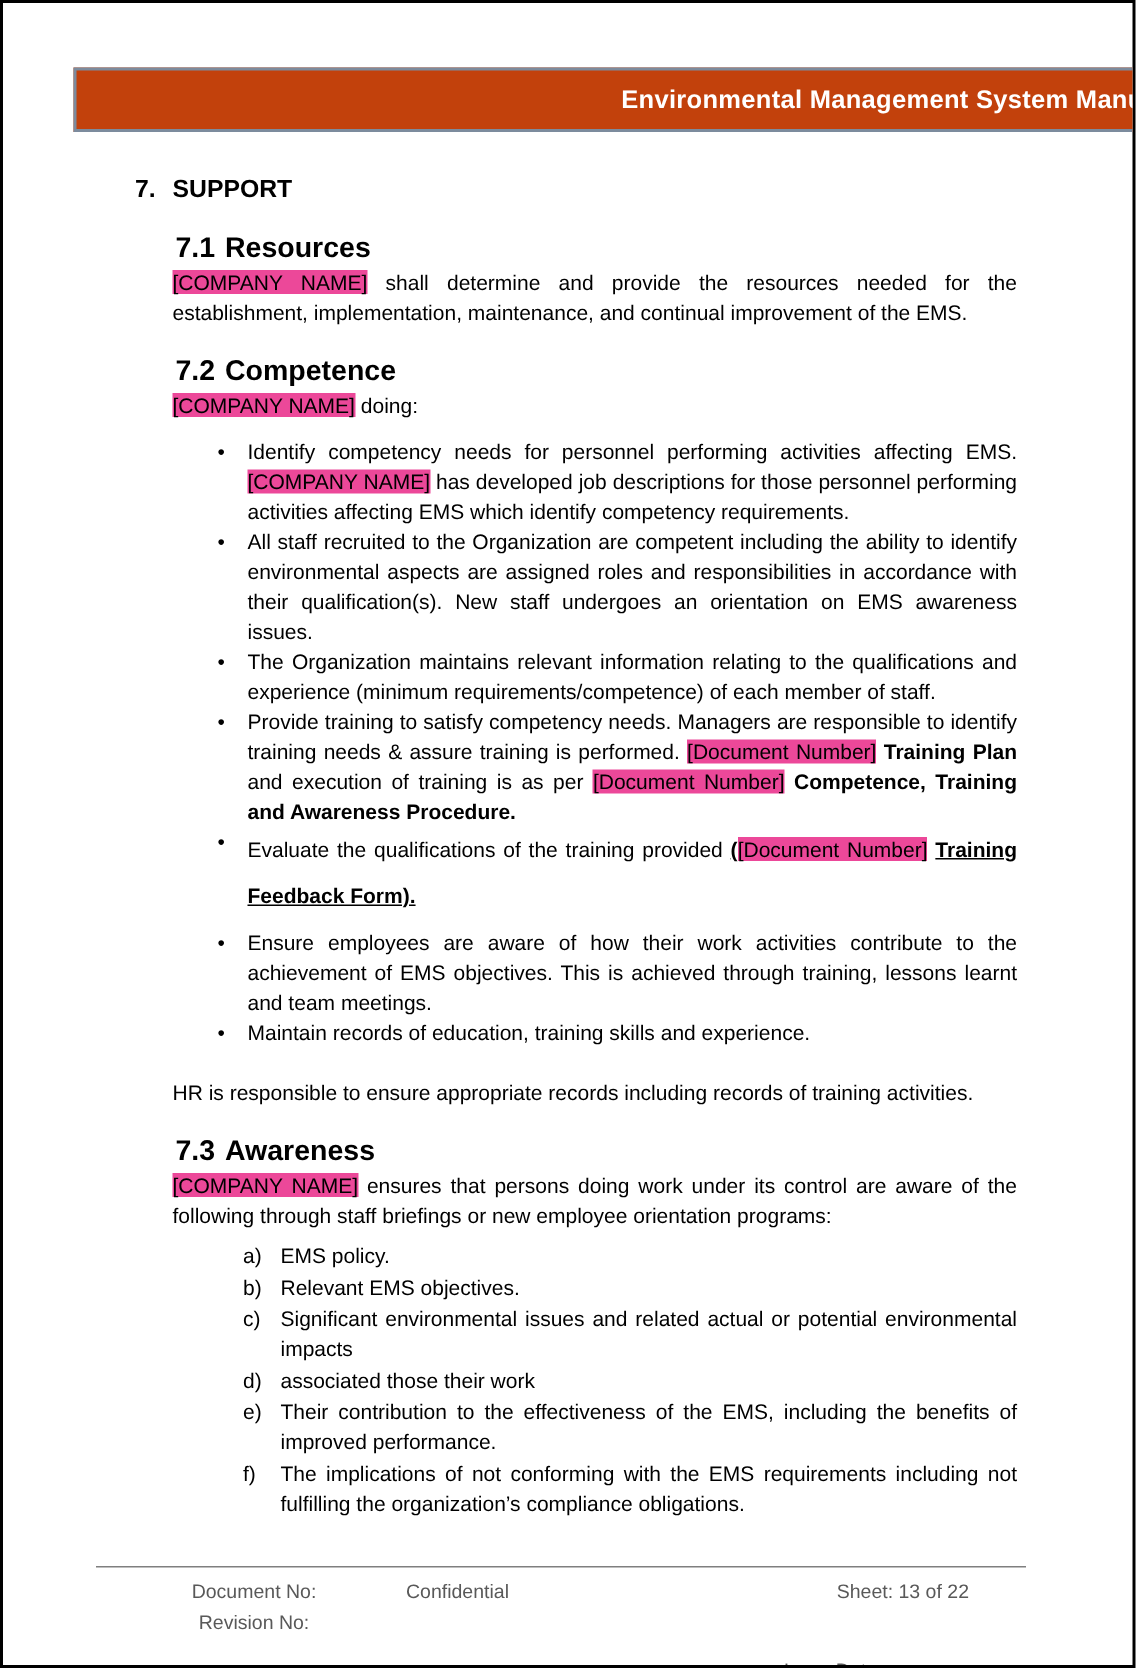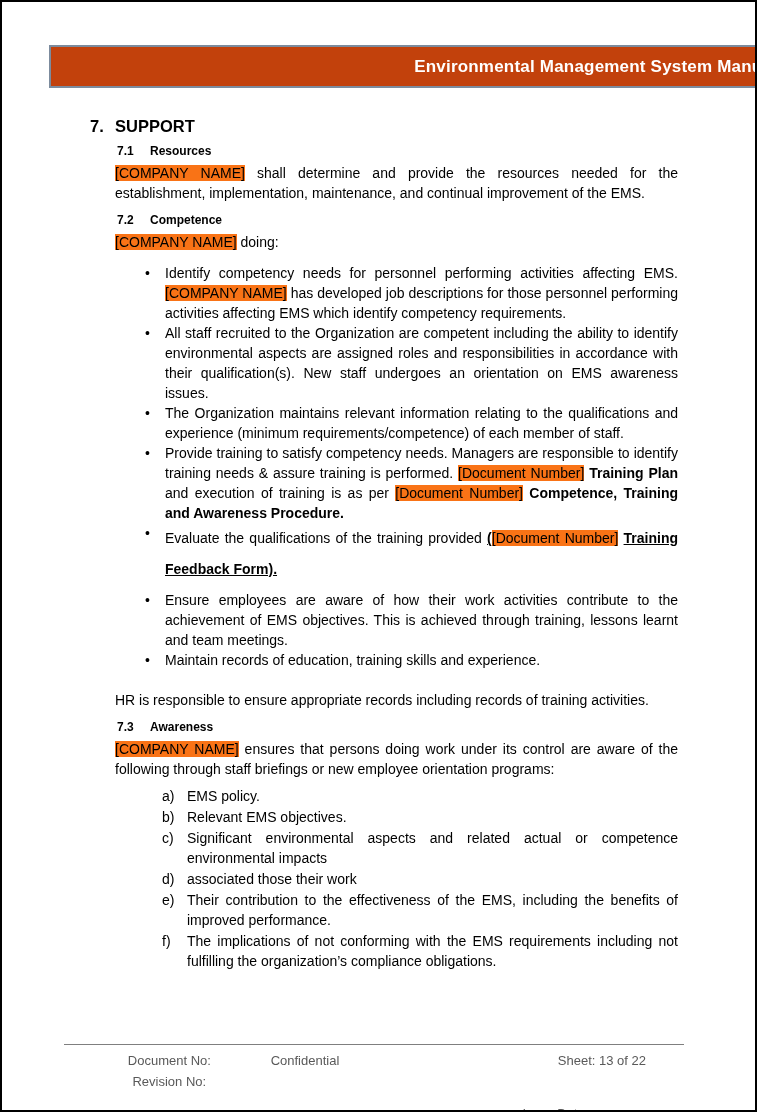--- a/index.html
+++ b/index.html
@@ -34,31 +34,31 @@
     position: absolute; left: 113px; top: 114px; width: 563px;
   }
 
   .h1 {
     font-size: 16.5px; font-weight: bold; line-height: 20px;
     margin: 0 0 2px -25px;
   }
   .h1 .num { display: inline-block; width: 25px; }
 
   .h2 {
-    font-size: 12px; font-weight: bold; line-height: 20px;
-    margin: 5px 0 2px 2px;
+    font-size: 19px; font-weight: bold; line-height: 20px;
+    margin: 20px 0 2px 2px;
   }
   .h2 .num { display: inline-block; width: 33px; }
 
   .para { margin: 0 0 7px 0; text-align: justify; }
   .para.tight { margin-bottom: 11px; }
   .plain { text-align: left; margin-top: 20px; }
 
   
-  .hl { background: #f97316; }
+  .hl { background: #ec4899; }
   .b  { font-weight: bold; }
   .bu { font-weight: bold; text-decoration: underline; }
 
   
   .blist { margin: 0 0 7px 0; }
   .li { display: flex; margin-left: 30px; }
   .li .m { flex: none; width: 20px; }
   .li .t { flex: 1; text-align: justify; }
   .li.spread .t { line-height: 31px; margin-bottom: 5px; }
 
@@ -148,21 +148,21 @@
     <div class="al">
       <span class="m">a)</span>
       <span class="t">EMS policy.</span>
     </div>
     <div class="al">
       <span class="m">b)</span>
       <span class="t">Relevant EMS objectives.</span>
     </div>
     <div class="al">
       <span class="m">c)</span>
-      <span class="t">Significant environmental aspects and related actual or competence environmental impacts</span>
+      <span class="t">Significant environmental issues and related actual or potential environmental impacts</span>
     </div>
     <div class="al">
       <span class="m">d)</span>
       <span class="t">associated those their work</span>
     </div>
     <div class="al">
       <span class="m">e)</span>
       <span class="t">Their contribution to the effectiveness of the EMS, including the benefits of improved performance.</span>
     </div>
     <div class="al">

